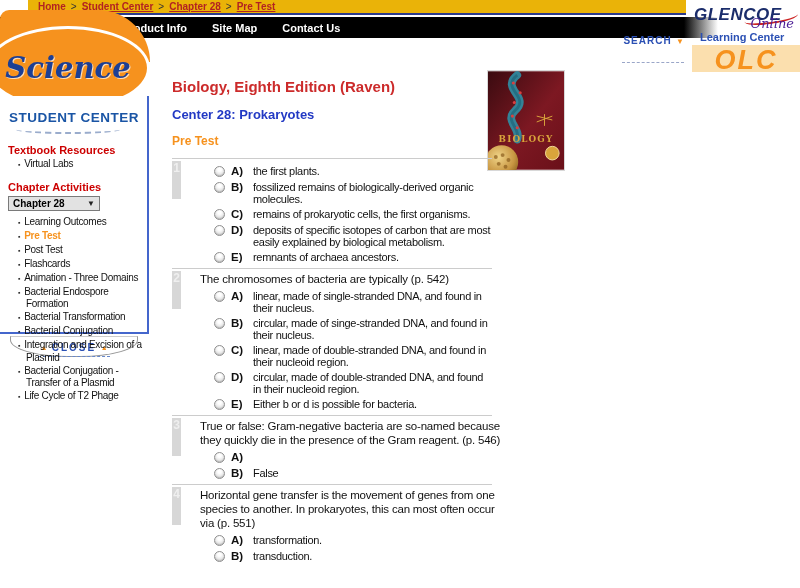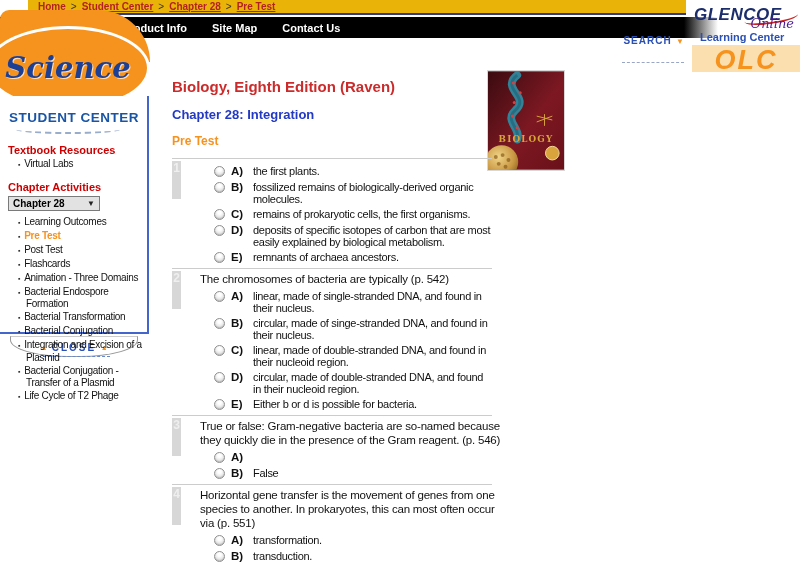--- a/index.html
+++ b/index.html
@@ -209,21 +209,21 @@
   <circle cx="8" cy="88" r="2" fill="#8a5c1d" opacity=".7"></circle>
     <circle cx="15" cy="86" r="2" fill="#8a5c1d" opacity=".7"></circle>
   <circle cx="21" cy="91" r="2" fill="#8a5c1d" opacity=".7"></circle>
     <circle cx="11" cy="95" r="2" fill="#8a5c1d" opacity=".7"></circle>
   <circle cx="18" cy="98" r="2" fill="#8a5c1d" opacity=".7"></circle>
   <circle cx="66" cy="84" r="7" fill="#d9a43b" stroke="#f2da9a" stroke-width="1"></circle>
 </svg>
 
 <div class="main">
   <div class="h-book">Biology, Eighth Edition (Raven)</div>
-  <div class="h-chap">Chapter 28: Integration</div>
+  <div class="h-chap">Center 28: Prokaryotes</div>
   <div class="h-page">Pre Test</div>
 
   <div class="question">
     <div class="qnum">1</div>
     <div class="option">
       <div class="radio"></div>
       <div class="letter">A)</div>
       <div class="otext">the first plants.</div>
     </div>
     <div class="option">

